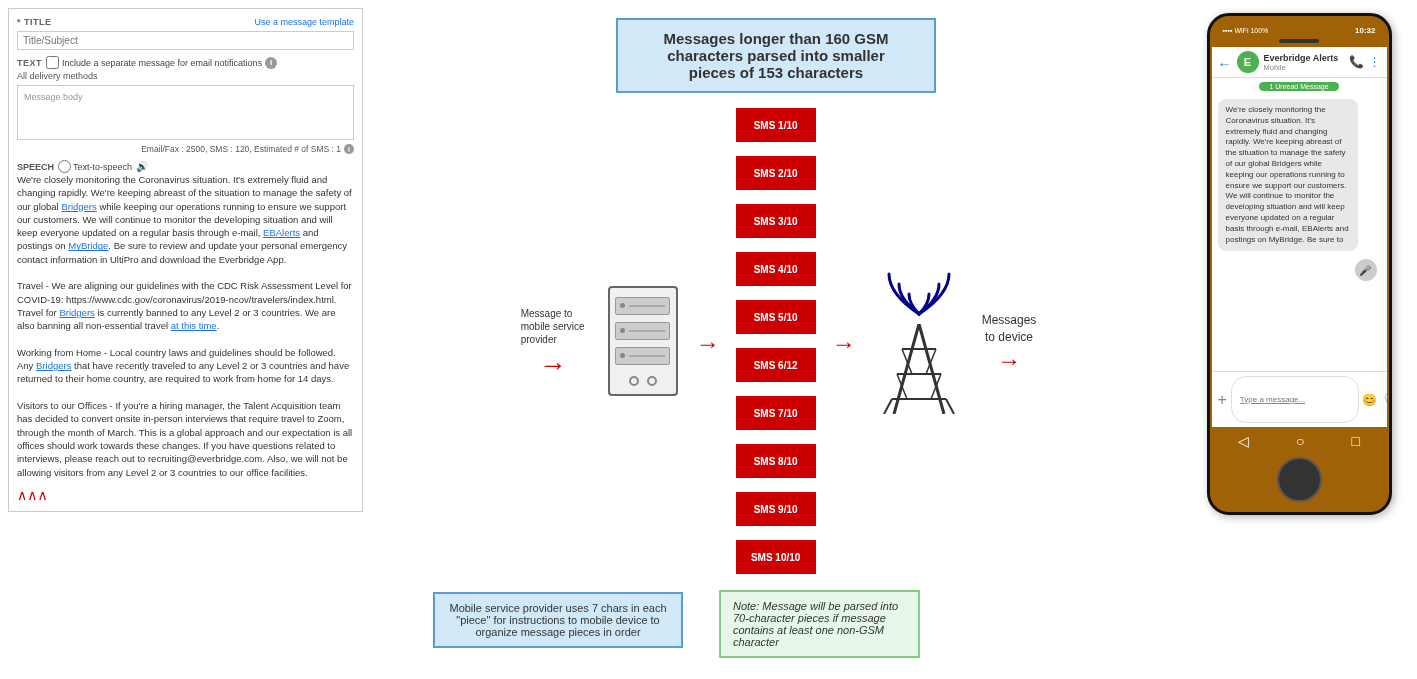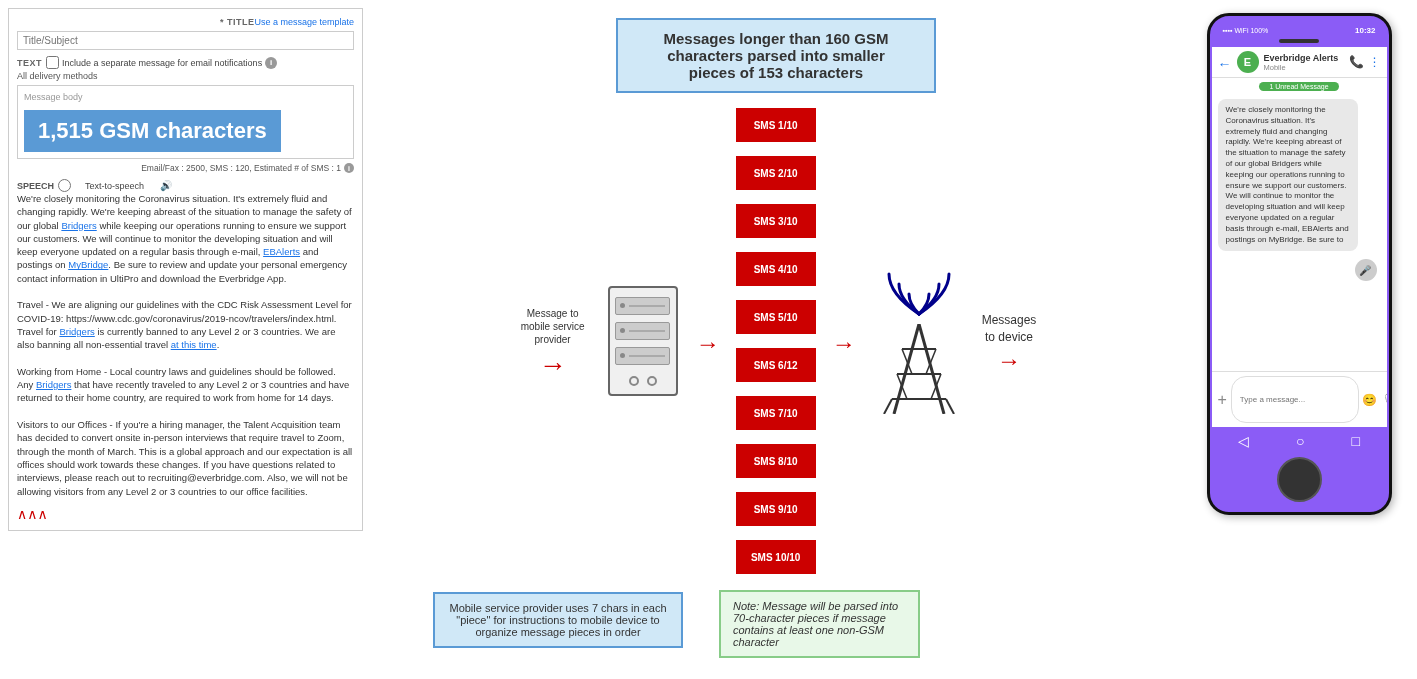--- a/index.html
+++ b/index.html
@@ -27,21 +27,21 @@
       width: 355px;
       min-width: 355px;
       border: 1px solid #ccc;
       background: #fff;
       padding: 8px;
       font-size: 10px;
     }
 
     .title-row {
       display: flex;
-      justify-content: flex-end;
+      justify-content: space-between;
       align-items: center;
       margin-bottom: 4px;
     }
     .title-label {
       font-size: 9px;
       color: #666;
       font-weight: bold;
       letter-spacing: 0.5px;
     }
     .use-template-link {
@@ -143,21 +143,21 @@
       font-size: 9px;
     }
     .speech-label {
       font-weight: bold;
       color: #555;
       font-size: 9px;
     }
     .radio-item {
       display: flex;
       align-items: center;
-      gap: 14px;
+      gap: 2px;
       font-size: 9px;
       color: #444;
       justify-content: flex-end;
     }
 
     .message-text {
       font-size: 9.5px;
       color: #333;
       line-height: 1.4;
       margin-bottom: 8px;
@@ -198,21 +198,20 @@
 
     .arrow-label-col {
       display: flex;
       flex-direction: column;
       align-items: center;
       gap: 2px;
       min-width: 90px;
     }
     .arrow-label {
       font-size: 10px;
-      text-align: center;
       color: #333;
       line-height: 1.3;
     }
     .red-arrow {
       color: #cc0000;
       font-size: 28px;
       line-height: 1;
     }
 
     .server-icon {
@@ -323,21 +322,21 @@
       width: 220px;
       min-width: 220px;
       display: flex;
       flex-direction: column;
       align-items: center;
       padding-top: 5px;
     }
 
     .phone-container {
       width: 185px;
-      background: #8b5cf6;
+      background: #a16207;
       border-radius: 22px;
       border: 3px solid #111;
       padding: 8px 5px;
       display: flex;
       flex-direction: column;
       align-items: center;
       box-shadow: 2px 2px 8px rgba(0,0,0,0.3);
     }
 
     .phone-top-bar {
@@ -454,20 +453,21 @@
       font-size: 16px;
       color: #888;
     }
     .phone-input {
       flex: 1;
       border: 1px solid #ddd;
       border-radius: 15px;
       padding: 18px 8px;
       font-size: 8px;
       color: #888;
+      text-decoration: underline;
     }
     .phone-emoji {
       font-size: 12px;
       color: #888;
     }
     .phone-mic {
       font-size: 11px;
       color: #888;
     }
 
@@ -535,21 +535,20 @@
       <span class="text-label">TEXT</span>
       <label class="checkbox-item">
         <input type="checkbox" style="">
         <span>Include a separate message for email notifications</span>
         <span class="info-icon">i</span>
       </label>
     </div>
     <div class="all-delivery-methods">All delivery methods</div>
     <div class="message-body-area">
       <span class="message-body-placeholder">Message body</span>
-      <div class="char-count-badge">1,515 GSM characters</div>
     </div>
     <div class="stats-row">
       <span>Email/Fax : 2500, SMS : 120, Estimated # of SMS : 1</span>
       <span class="info-icon">i</span>
     </div>
     <div class="speech-row">
       <span class="speech-label">SPEECH</span>
       <label class="radio-item">
         <input type="radio" name="speech" style="">
         <span>Text-to-speech</span>

